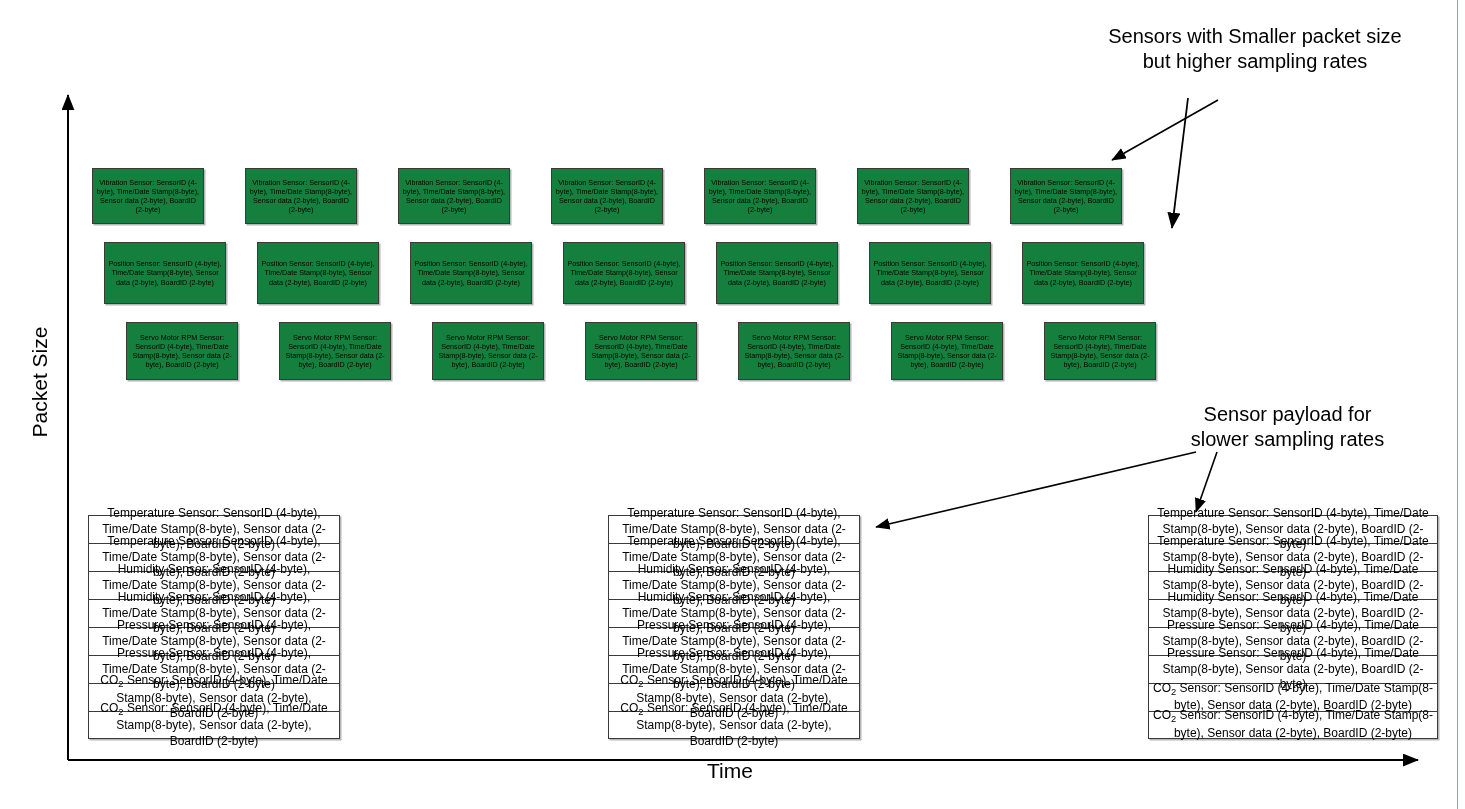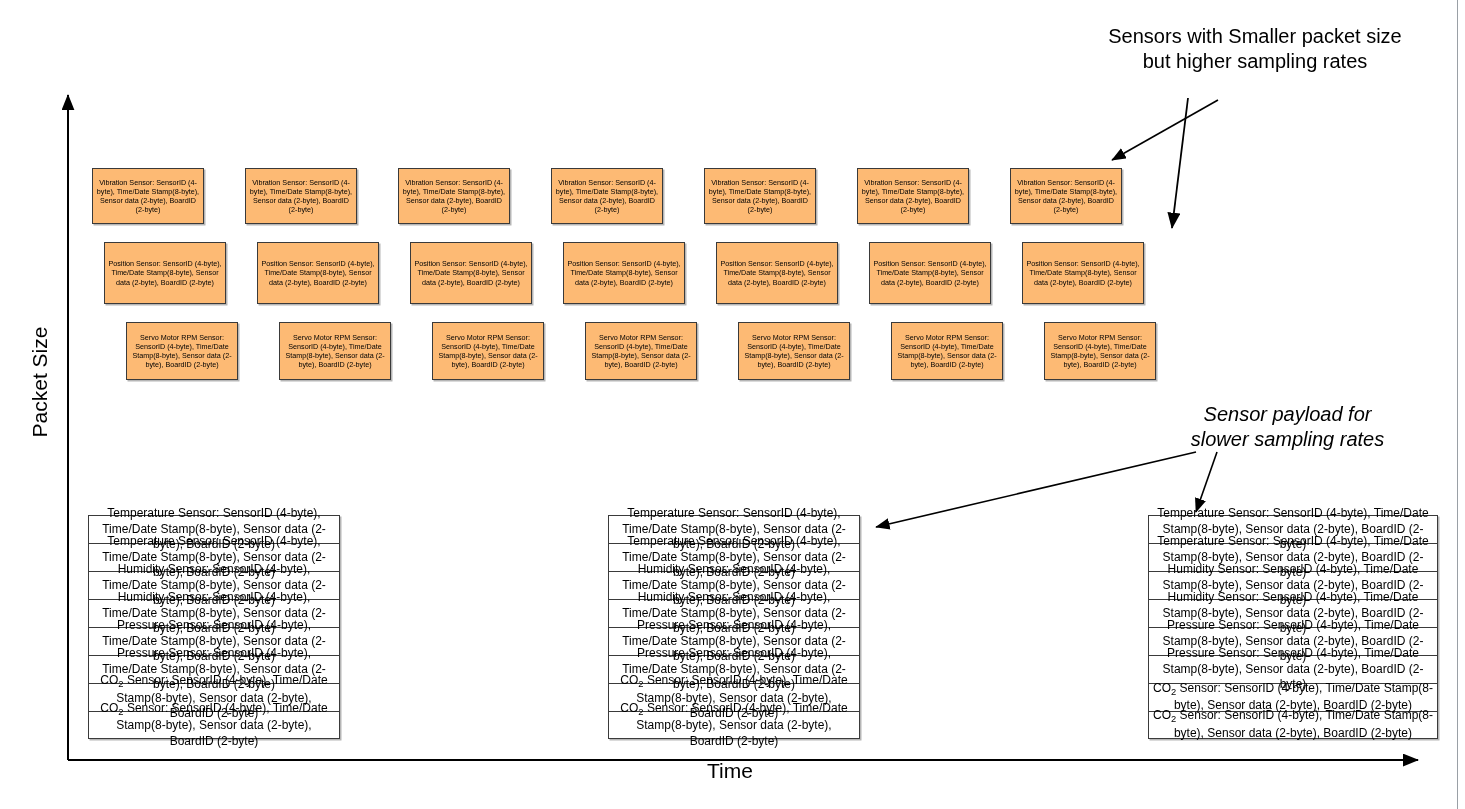--- a/index.html
+++ b/index.html
@@ -31,27 +31,27 @@
 
   .annot{
     position:absolute;
     font-size:20px;
     line-height:1.25;
     color:#000;
     text-align:center;
     white-space:pre-line;
   }
   #annot-fast{left:1090px;top:24px;width:330px;}
-  #annot-slow{left:1145px;top:402px;width:285px;font-style:italic;}
+  #annot-slow{left:1145px;top:402px;width:285px;}
 
   .pkt{
     position:absolute;
     box-sizing:border-box;
     border:1px solid #3a3a3a;
-    background:#fdba74;
+    background:#15803d;
     color:#000;
     font-size:7.2px;
     line-height:1.28;
     text-align:center;
     display:flex;
     align-items:center;
     justify-content:center;
     padding:1px 3px;
     box-shadow:1.5px 1.5px 0 0 #b6b6b6;
   }

